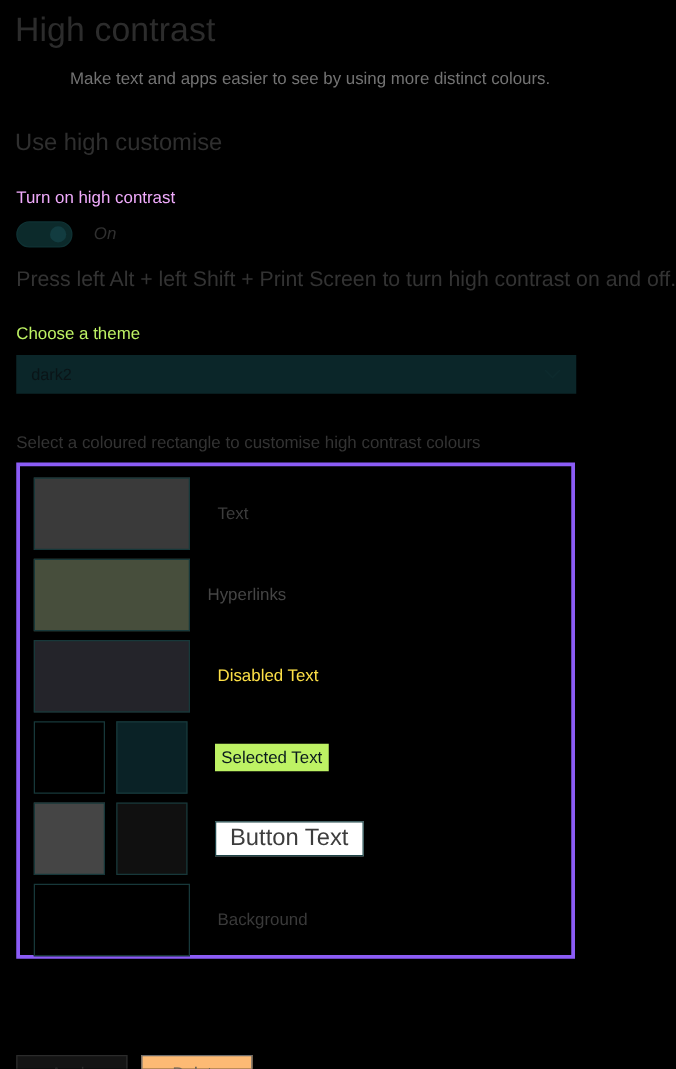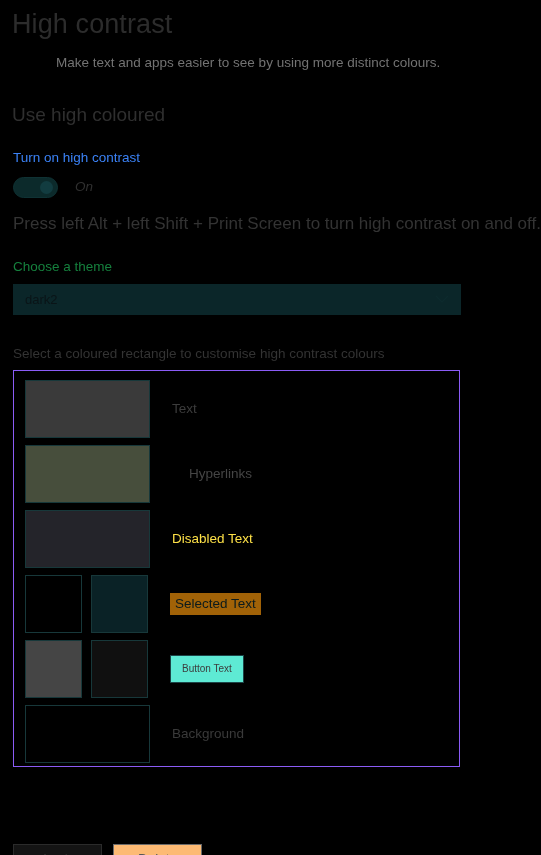--- a/index.html
+++ b/index.html
@@ -47,21 +47,21 @@
     font-weight: 300;
     color: #2f2f2f;
     line-height: 26px;
   }
 
   .toggle-label {
     position: absolute;
     left: 13px;
     top: 149px;
     font-size: 13.5px;
-    color: #3b82f6;
+    color: #f0abfc;
     line-height: 18px;
   }
 
   .toggle-row {
     position: absolute;
     left: 13px;
     top: 176px;
     height: 22px;
     display: flex;
     align-items: center;
@@ -99,21 +99,21 @@
     font-size: 17px;
     color: #333333;
     line-height: 18px;
   }
 
   .choose-label {
     position: absolute;
     left: 13px;
     top: 258px;
     font-size: 13.5px;
-    color: #15803d;
+    color: #bef264;
     line-height: 18px;
   }
 
   .dropdown {
     position: absolute;
     left: 13px;
     top: 284px;
     width: 448px;
     height: 31px;
     background: #0b2629;
@@ -146,21 +146,21 @@
     color: #333333;
     line-height: 18px;
   }
 
   .swatch-box {
     position: absolute;
     left: 13px;
     top: 370px;
     width: 447px;
     height: 397px;
-    border: 1px solid #8b5cf6;
+    border: 3px solid #8b5cf6;
     box-sizing: border-box;
   }
 
   .swatch-row {
     position: absolute;
     left: 11px;
     display: flex;
     align-items: center;
   }
   .sw {
@@ -178,31 +178,31 @@
     font-size: 13.5px;
     line-height: 18px;
     white-space: nowrap;
   }
 
   .sel-chip {
     display: inline-block;
     padding: 2px 5px 3px 5px;
     font-size: 13.5px;
     line-height: 17px;
-    background: #a16207;
+    background: #bef264;
     color: #0a1a1c;
   }
   .btn-chip {
     display: inline-block;
     padding: 4px 11px 5px 11px;
-    font-size: 10px;
+    font-size: 19px;
     line-height: 17px;
     border: 1px solid #1d4447;
     color: #3d3d3d;
-    background: #5eead4;
+    background: #ffffff;
   }
 
   .actions {
     position: absolute;
     left: 13px;
     top: 796px;
     display: flex;
     gap: 11px;
     margin-top: 48px;
   }
@@ -228,21 +228,21 @@
 </style>
 </head>
 <body>
 
 <div class="page">
 
   <div class="page-title">High contrast</div>
 
   <div class="page-subtitle">Make text and apps easier to see by using more distinct colours.</div>
 
-  <div class="section-head">Use high coloured</div>
+  <div class="section-head">Use high customise</div>
 
   <div class="toggle-label">Turn on high contrast</div>
 
   <div class="toggle-row">
     <div class="toggle-track">
       <div class="toggle-knob"></div>
     </div>
     <div class="toggle-state">On</div>
   </div>
 
@@ -263,21 +263,21 @@
 
   <div class="swatch-box">
 
     <div class="swatch-row" style="top:9px;">
       <div class="sw" style="background:#3a3a3a;"></div>
       <div class="row-label" style="margin-left:22px;color:#3c3c3c;">Text</div>
     </div>
 
     <div class="swatch-row" style="top:74px;">
       <div class="sw" style="background:#474e3c;"></div>
-      <div class="row-label" style="margin-left:39px;color:#454545;">Hyperlinks</div>
+      <div class="row-label" style="margin-left:14px;color:#454545;">Hyperlinks</div>
     </div>
 
     <div class="swatch-row" style="top:139px;">
       <div class="sw" style="background:#24242a;"></div>
       <div class="row-label" style="margin-left:22px;color:#fde047;">Disabled Text</div>
     </div>
 
     <div class="swatch-row" style="top:204px;">
       <div class="sw small" style="background:#000000;"></div>
       <div class="sw small" style="background:#0a2226;"></div>

